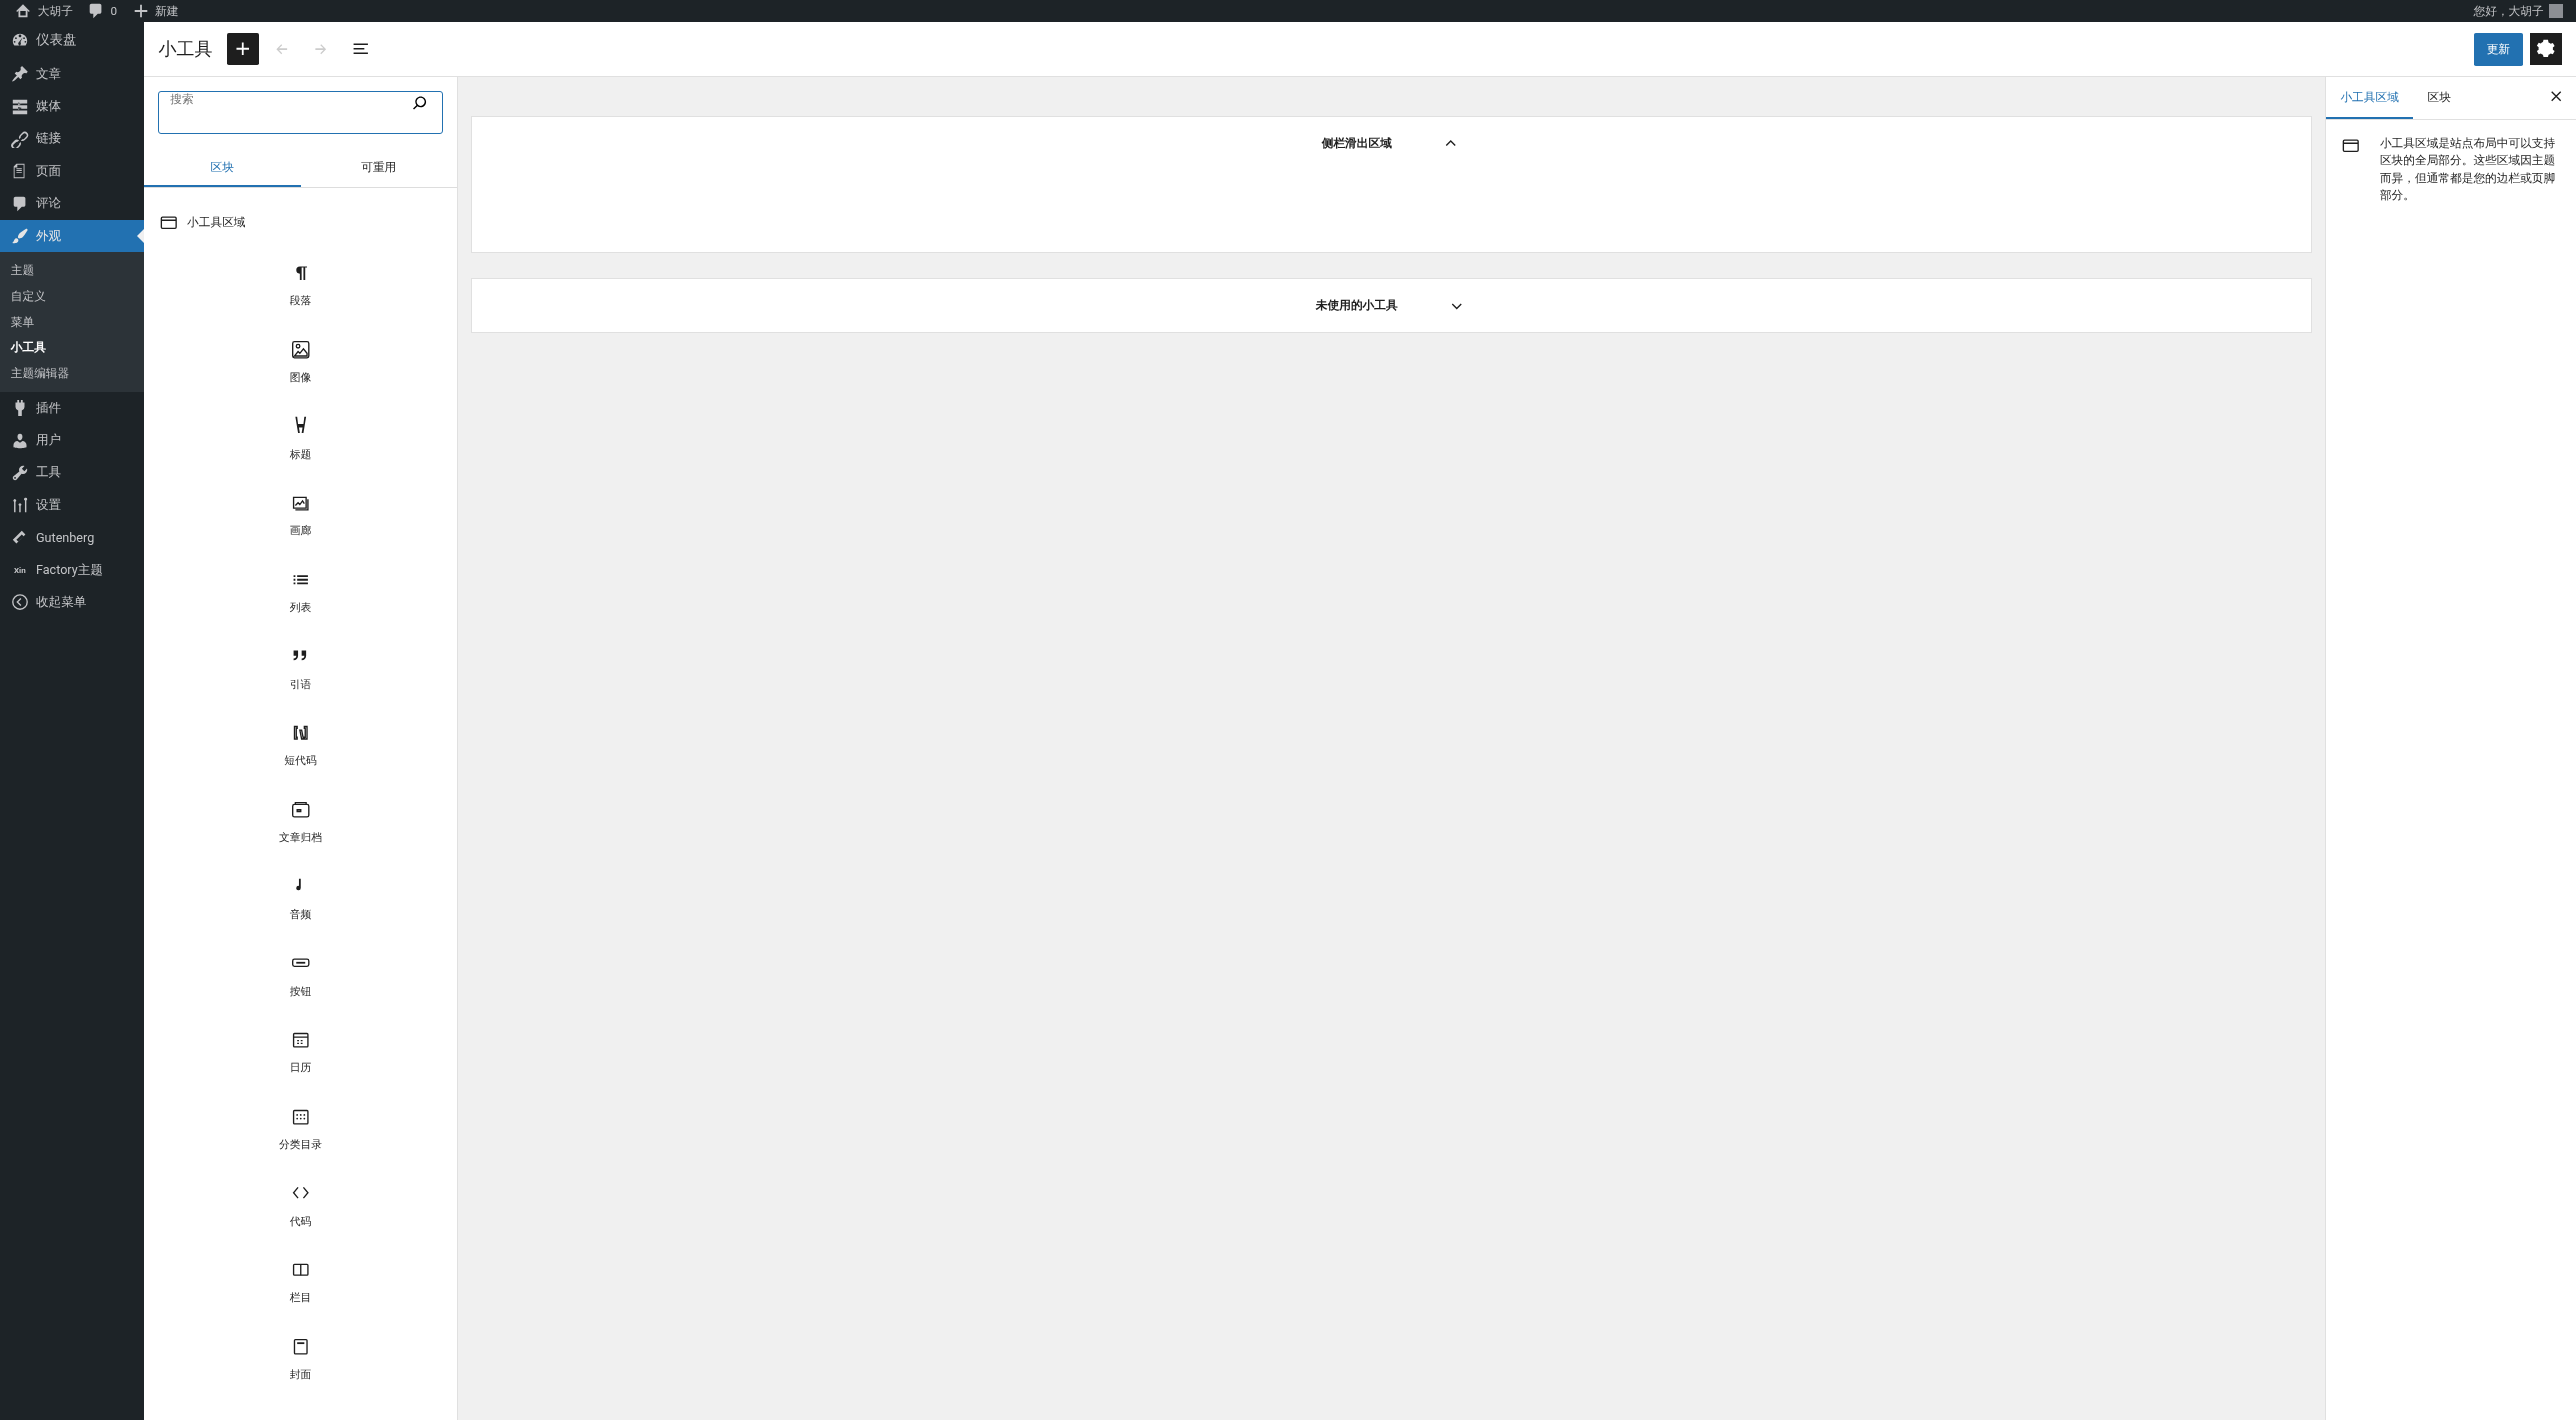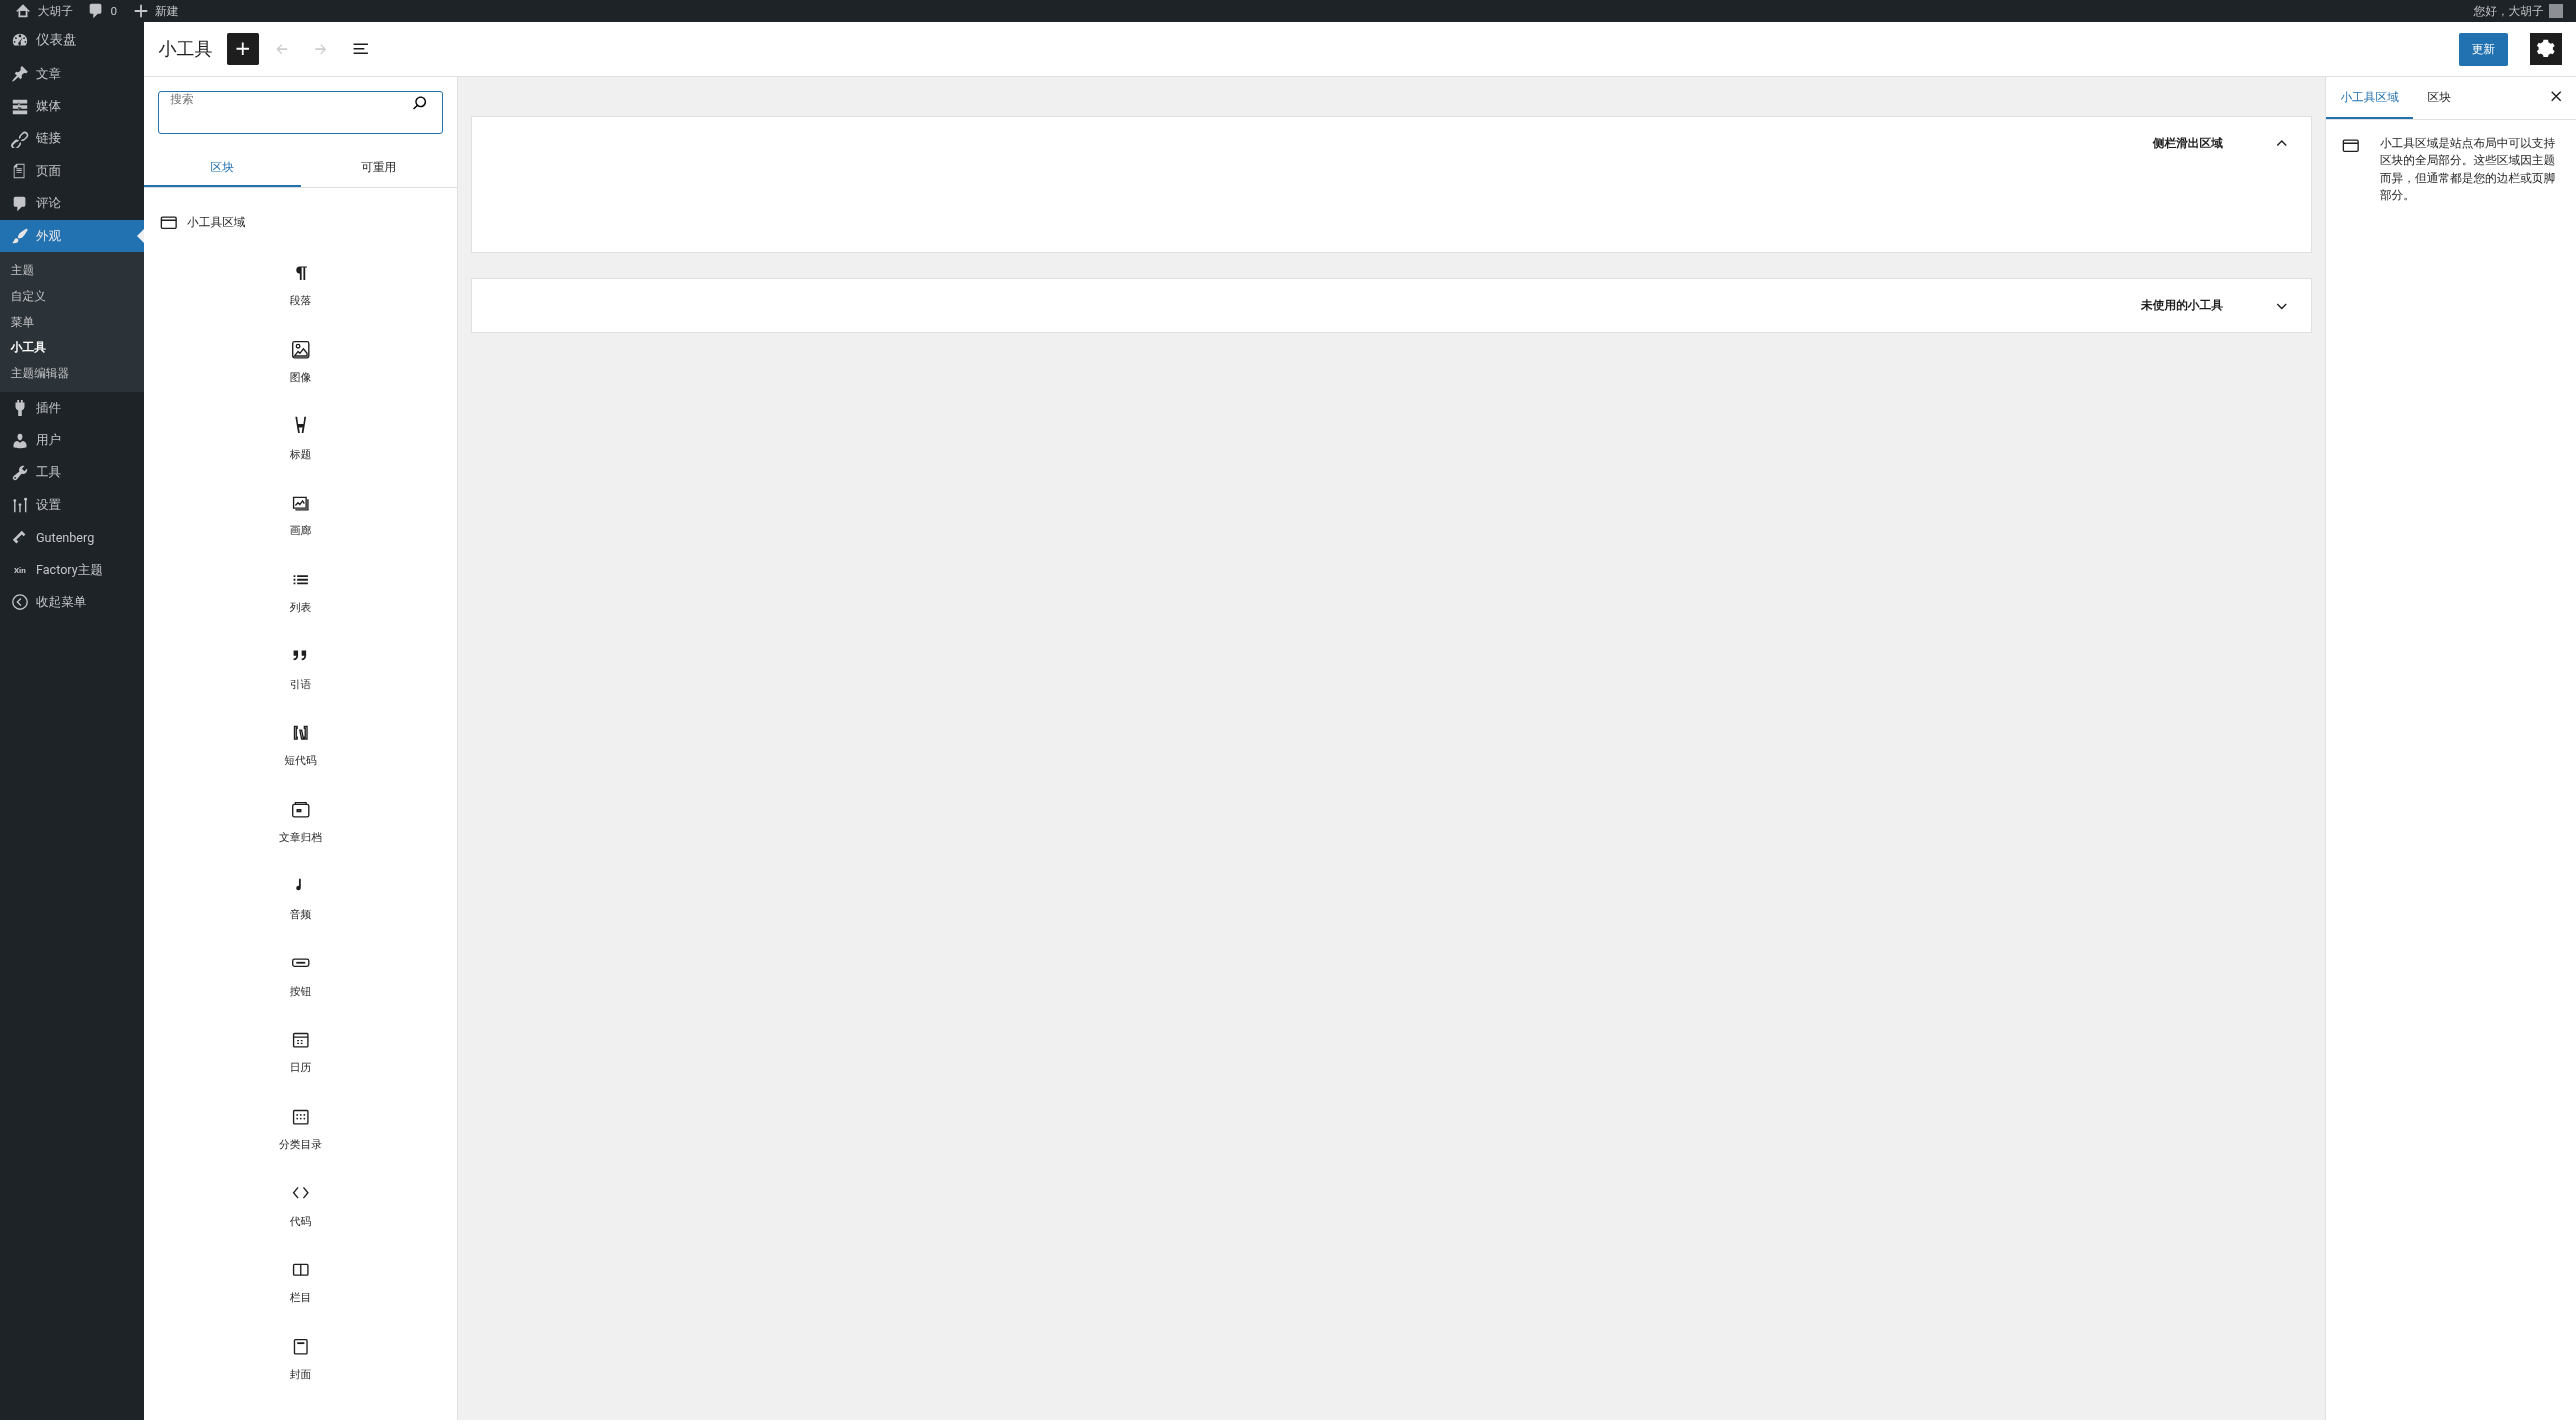--- a/index.html
+++ b/index.html
@@ -31,21 +31,21 @@
 .main { flex: 1; display: flex; flex-direction: column; background: #fff; min-width: 0; }
 
 
 .toolbar { height: 55px; border-bottom: 0.9px solid #e0e0e0; display: flex; align-items: center; padding: 0 14.4px; gap: 7.2px; }
 .toolbar-title { font-size: 18px; font-weight: 400; margin-right: 7.2px; }
 .toolbar-btn { width: 32px; height: 32px; display: flex; align-items: center; justify-content: center; border: none; background: transparent; cursor: pointer; border-radius: 1.8px; }
 .toolbar-btn.black { background: #1e1e1e; color: #fff; }
 .toolbar-btn.black svg { fill: #fff; }
 .toolbar-btn svg { width: 21.5px; height: 21.5px; fill: #1e1e1e; }
 .toolbar-btn.disabled svg { fill: #ccc; }
-.toolbar-right { margin-left: auto; display: flex; gap: 22px; }
+.toolbar-right { margin-left: auto; display: flex; gap: 7px; }
 .update-btn { background: #2271b1; color: #fff; border: none; padding: 9px 12.6px; font-size: 11.7px; cursor: pointer; border-radius: 1.8px; }
 .settings-btn { width: 32px; height: 32px; background: #1e1e1e; border: none; cursor: pointer; display: flex; align-items: center; justify-content: center; }
 .settings-btn svg { width: 21.5px; height: 21.5px; fill: #fff; }
 
 
 .content { flex: 1; display: flex; min-height: 0; }
 
 
 .inserter { width: 314px; border-right: 0.9px solid #e0e0e0; display: flex; flex-direction: column; background: #fff; }
 .inserter-search { margin: 14.4px; }
@@ -60,21 +60,21 @@
 .inserter-category svg { width: 21.5px; height: 21.5px; }
 .block-grid { display: grid; grid-template-columns: repeat(1, 1fr); gap: 0; }
 .block-item { display: flex; flex-direction: column; align-items: center; justify-content: center; padding: 14.4px 0 16px; cursor: pointer; border-radius: 1.8px; }
 .block-item-icon { width: 21.5px; height: 21.5px; display: flex; align-items: center; justify-content: center; margin-bottom: 10.8px; }
 .block-item-icon svg { width: 21.5px; height: 21.5px; fill: #1e1e1e; }
 .block-item-label { font-size: 10.8px; }
 
 
 .canvas { flex: 1; background: #f0f0f0; padding: 39px 12.6px; overflow-y: auto; }
 .widget-area { background: #fff; border: 0.9px solid #e0e0e0; margin-bottom: 25px; }
-.widget-area-header { display: flex; align-items: center; justify-content: flex-end; padding: 16px 19px; cursor: pointer; font-weight: 600; font-size: 11.7px; gap: 48px; }
+.widget-area-header { display: flex; align-items: center; justify-content: center; padding: 16px 10px; cursor: pointer; font-weight: 600; font-size: 11.7px; gap: 48px; }
 .widget-area-header svg { width: 21.5px; height: 21.5px; }
 .widget-area-body { min-height: 81px; }
 
 
 .settings-panel { width: 251px; border-left: 0.9px solid #e0e0e0; background: #fff; display: flex; flex-direction: column; }
 .settings-tabs { display: flex; align-items: center; border-bottom: 0.9px solid #e0e0e0; }
 .settings-tab { padding: 12.6px 14.4px; font-size: 11.7px; cursor: pointer; border-bottom: 2.7px solid transparent; font-weight: 500; }
 .settings-tab.active { border-bottom-color: #2271b1; color: #2271b1; }
 .settings-close { margin-left: auto; padding: 0 12.6px; cursor: pointer; }
 .settings-close svg { width: 14.4px; height: 14.4px; }

